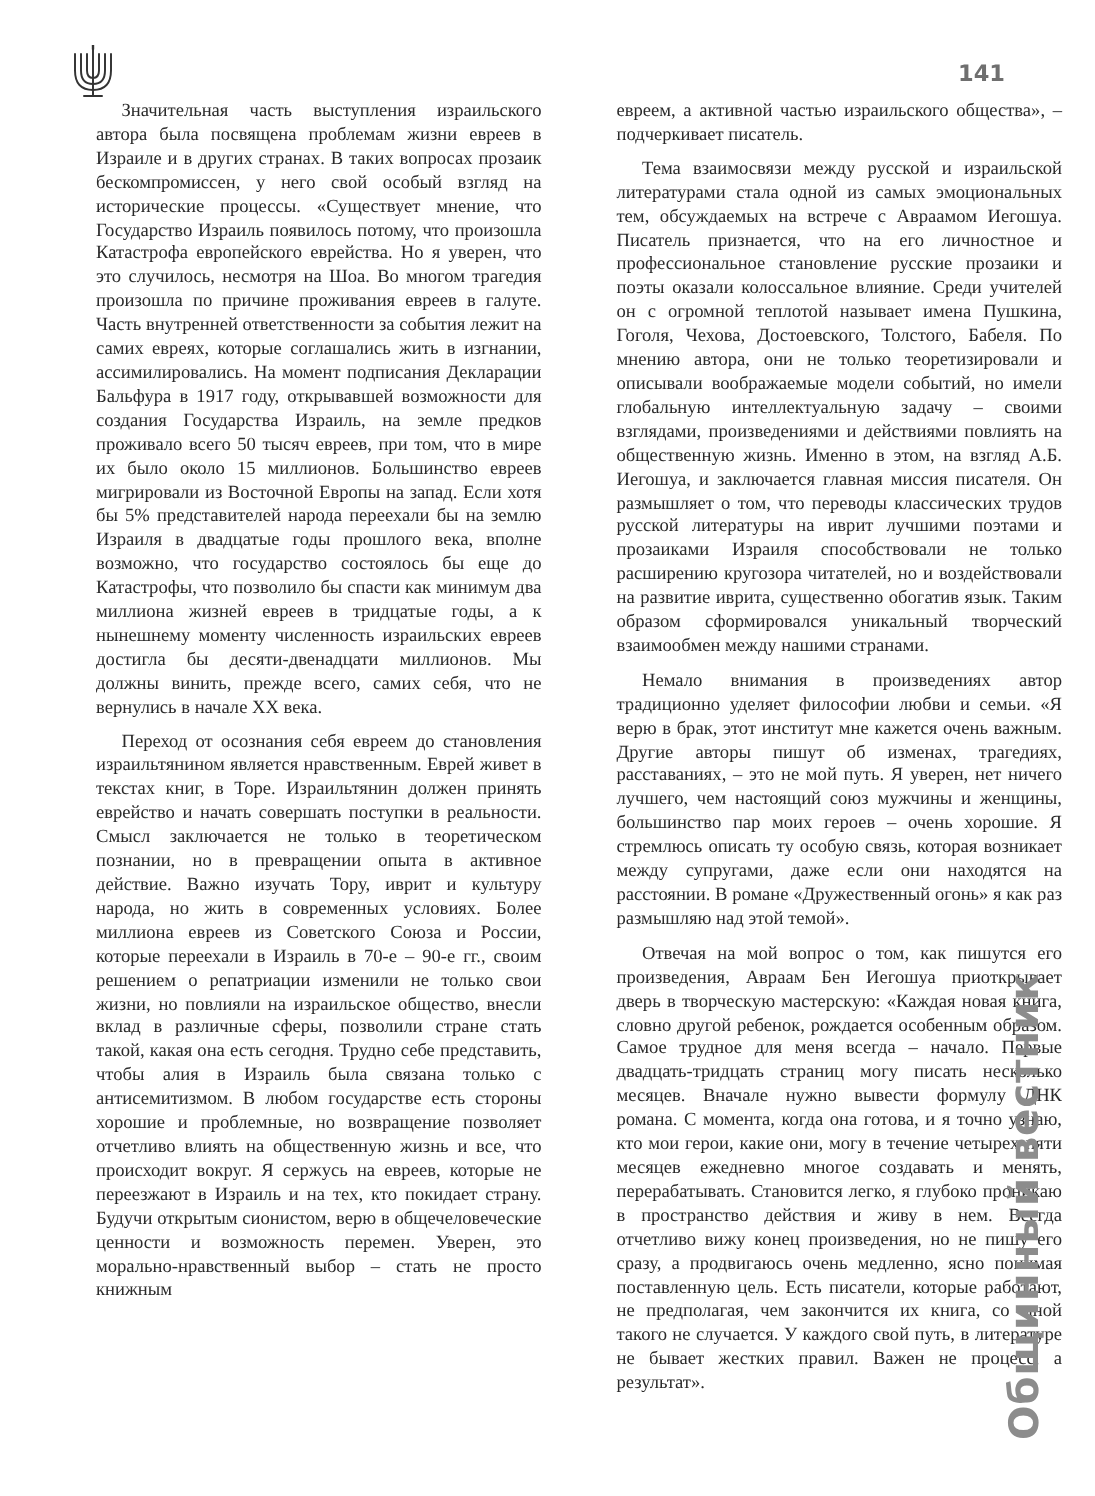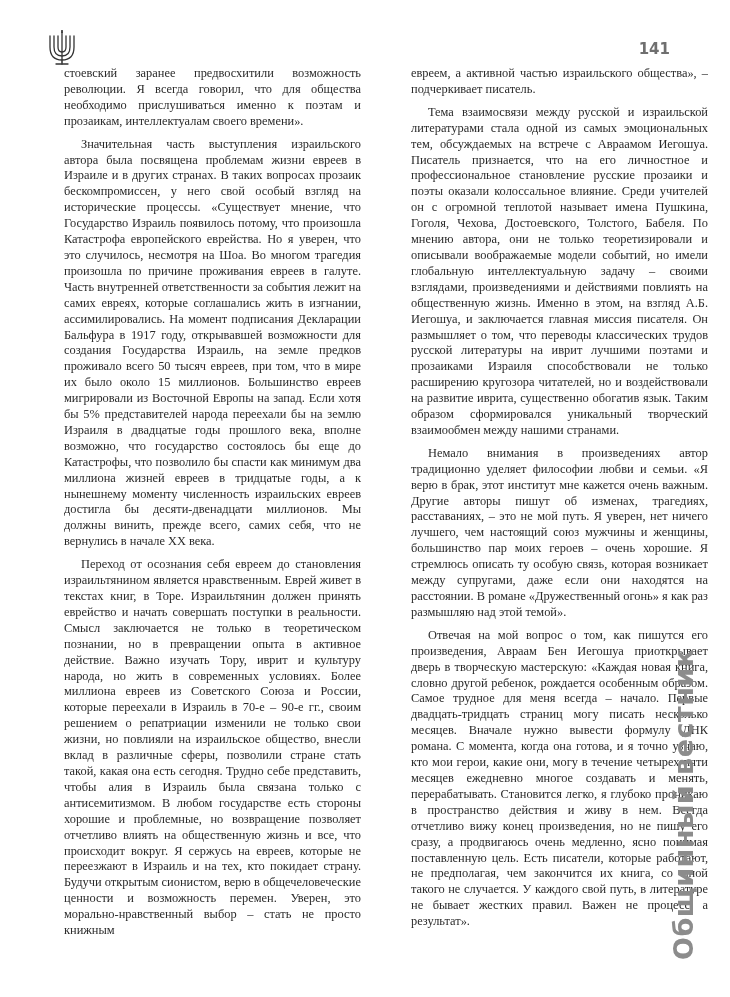--- a/index.html
+++ b/index.html
@@ -41,21 +41,20 @@
       <line x1="16" y1="32" x2="16" y2="34"></line>
     </g>
     <g fill="#333">
       <rect x="15.2" y="0" width="1.6" height="3"></rect>
     </g>
   </svg>
 
   <div class="page-number">141</div>
 
   <div class="col col-left">
-    <p class="noindent">стоевский заранее предвосхитили возможность революции. Я всегда говорил, что для общества необходимо прислушиваться именно к поэтам и прозаикам, интеллектуалам своего времени».</p>
     <p>Значительная часть выступления израильского автора была посвящена проблемам жизни евреев в Израиле и в других странах. В таких вопросах прозаик бескомпромиссен, у него свой особый взгляд на исторические процессы. «Существует мнение, что Государство Израиль появилось потому, что произошла Катастрофа европейского еврейства. Но я уверен, что это случилось, несмотря на Шоа. Во многом трагедия произошла по причине проживания евреев в галуте. Часть внутренней ответственности за события лежит на самих евреях, которые соглашались жить в изгнании, ассимилировались. На момент подписания Декларации Бальфура в 1917 году, открывавшей возможности для создания Государства Израиль, на земле предков проживало всего 50 тысяч евреев, при том, что в мире их было около 15 миллионов. Большинство евреев мигрировали из Восточной Европы на запад. Если хотя бы 5% представителей народа переехали бы на землю Израиля в двадцатые годы прошлого века, вполне возможно, что государство состоялось бы еще до Катастрофы, что позволило бы спасти как минимум два миллиона жизней евреев в тридцатые годы, а к нынешнему моменту численность израильских евреев достигла бы десяти-двенадцати миллионов. Мы должны винить, прежде всего, самих себя, что не вернулись в начале XX века.</p>
     <p>Переход от осознания себя евреем до становления израильтянином является нравственным. Еврей живет в текстах книг, в Торе. Израильтянин должен принять еврейство и начать совершать поступки в реальности. Смысл заключается не только в теоретическом познании, но в превращении опыта в активное действие. Важно изучать Тору, иврит и культуру народа, но жить в современных условиях. Более миллиона евреев из Советского Союза и России, которые переехали в Израиль в 70-е – 90-е гг., своим решением о репатриации изменили не только свои жизни, но повлияли на израильское общество, внесли вклад в различные сферы, позволили стране стать такой, какая она есть сегодня. Трудно себе представить, чтобы алия в Израиль была связана только с антисемитизмом. В любом государстве есть стороны хорошие и проблемные, но возвращение позволяет отчетливо влиять на общественную жизнь и все, что происходит вокруг. Я сержусь на евреев, которые не переезжают в Израиль и на тех, кто покидает страну. Будучи открытым сионистом, верю в общечеловеческие ценности и возможность перемен. Уверен, это морально-нравственный выбор – стать не просто книжным</p>
   </div>
 
   <div class="col col-right">
     <p class="noindent">евреем, а активной частью израильского общества», – подчеркивает писатель.</p>
     <p>Тема взаимосвязи между русской и израильской литературами стала одной из самых эмоциональных тем, обсуждаемых на встрече с Авраамом Иегошуа. Писатель признается, что на его личностное и профессиональное становление русские прозаики и поэты оказали колоссальное влияние. Среди учителей он с огромной теплотой называет имена Пушкина, Гоголя, Чехова, Достоевского, Толстого, Бабеля. По мнению автора, они не только теоретизировали и описывали воображаемые модели событий, но имели глобальную интеллектуальную задачу – своими взглядами, произведениями и действиями повлиять на общественную жизнь. Именно в этом, на взгляд А.Б. Иегошуа, и заключается главная миссия писателя. Он размышляет о том, что переводы классических трудов русской литературы на иврит лучшими поэтами и прозаиками Израиля способствовали не только расширению кругозора читателей, но и воздействовали на развитие иврита, существенно обогатив язык. Таким образом сформировался уникальный творческий взаимообмен между нашими странами.</p>
     <p>Немало внимания в произведениях автор традиционно уделяет философии любви и семьи. «Я верю в брак, этот институт мне кажется очень важным. Другие авторы пишут об изменах, трагедиях, расставаниях, – это не мой путь. Я уверен, нет ничего лучшего, чем настоящий союз мужчины и женщины, большинство пар моих героев – очень хорошие. Я стремлюсь описать ту особую связь, которая возникает между супругами, даже если они находятся на расстоянии. В романе «Дружественный огонь» я как раз размышляю над этой темой».</p>
     <p>Отвечая на мой вопрос о том, как пишутся его произведения, Авраам Бен Иегошуа приоткрывает дверь в творческую мастерскую: «Каждая новая книга, словно другой ребенок, рождается особенным образом. Самое трудное для меня всегда – начало. Первые двадцать-тридцать страниц могу писать несколько месяцев. Вначале нужно вывести формулу ДНК романа. С момента, когда она готова, и я точно узнаю, кто мои герои, какие они, могу в течение четырех-пяти месяцев ежедневно многое создавать и менять, перерабатывать. Становится легко, я глубоко проникаю в пространство действия и живу в нем. Всегда отчетливо вижу конец произведения, но не пишу его сразу, а продвигаюсь очень медленно, ясно понимая поставленную цель. Есть писатели, которые работают, не предполагая, чем закончится их книга, со мной такого не случается. У каждого свой путь, в литературе не бывает жестких правил. Важен не процесс, а результат».</p>
   </div>

